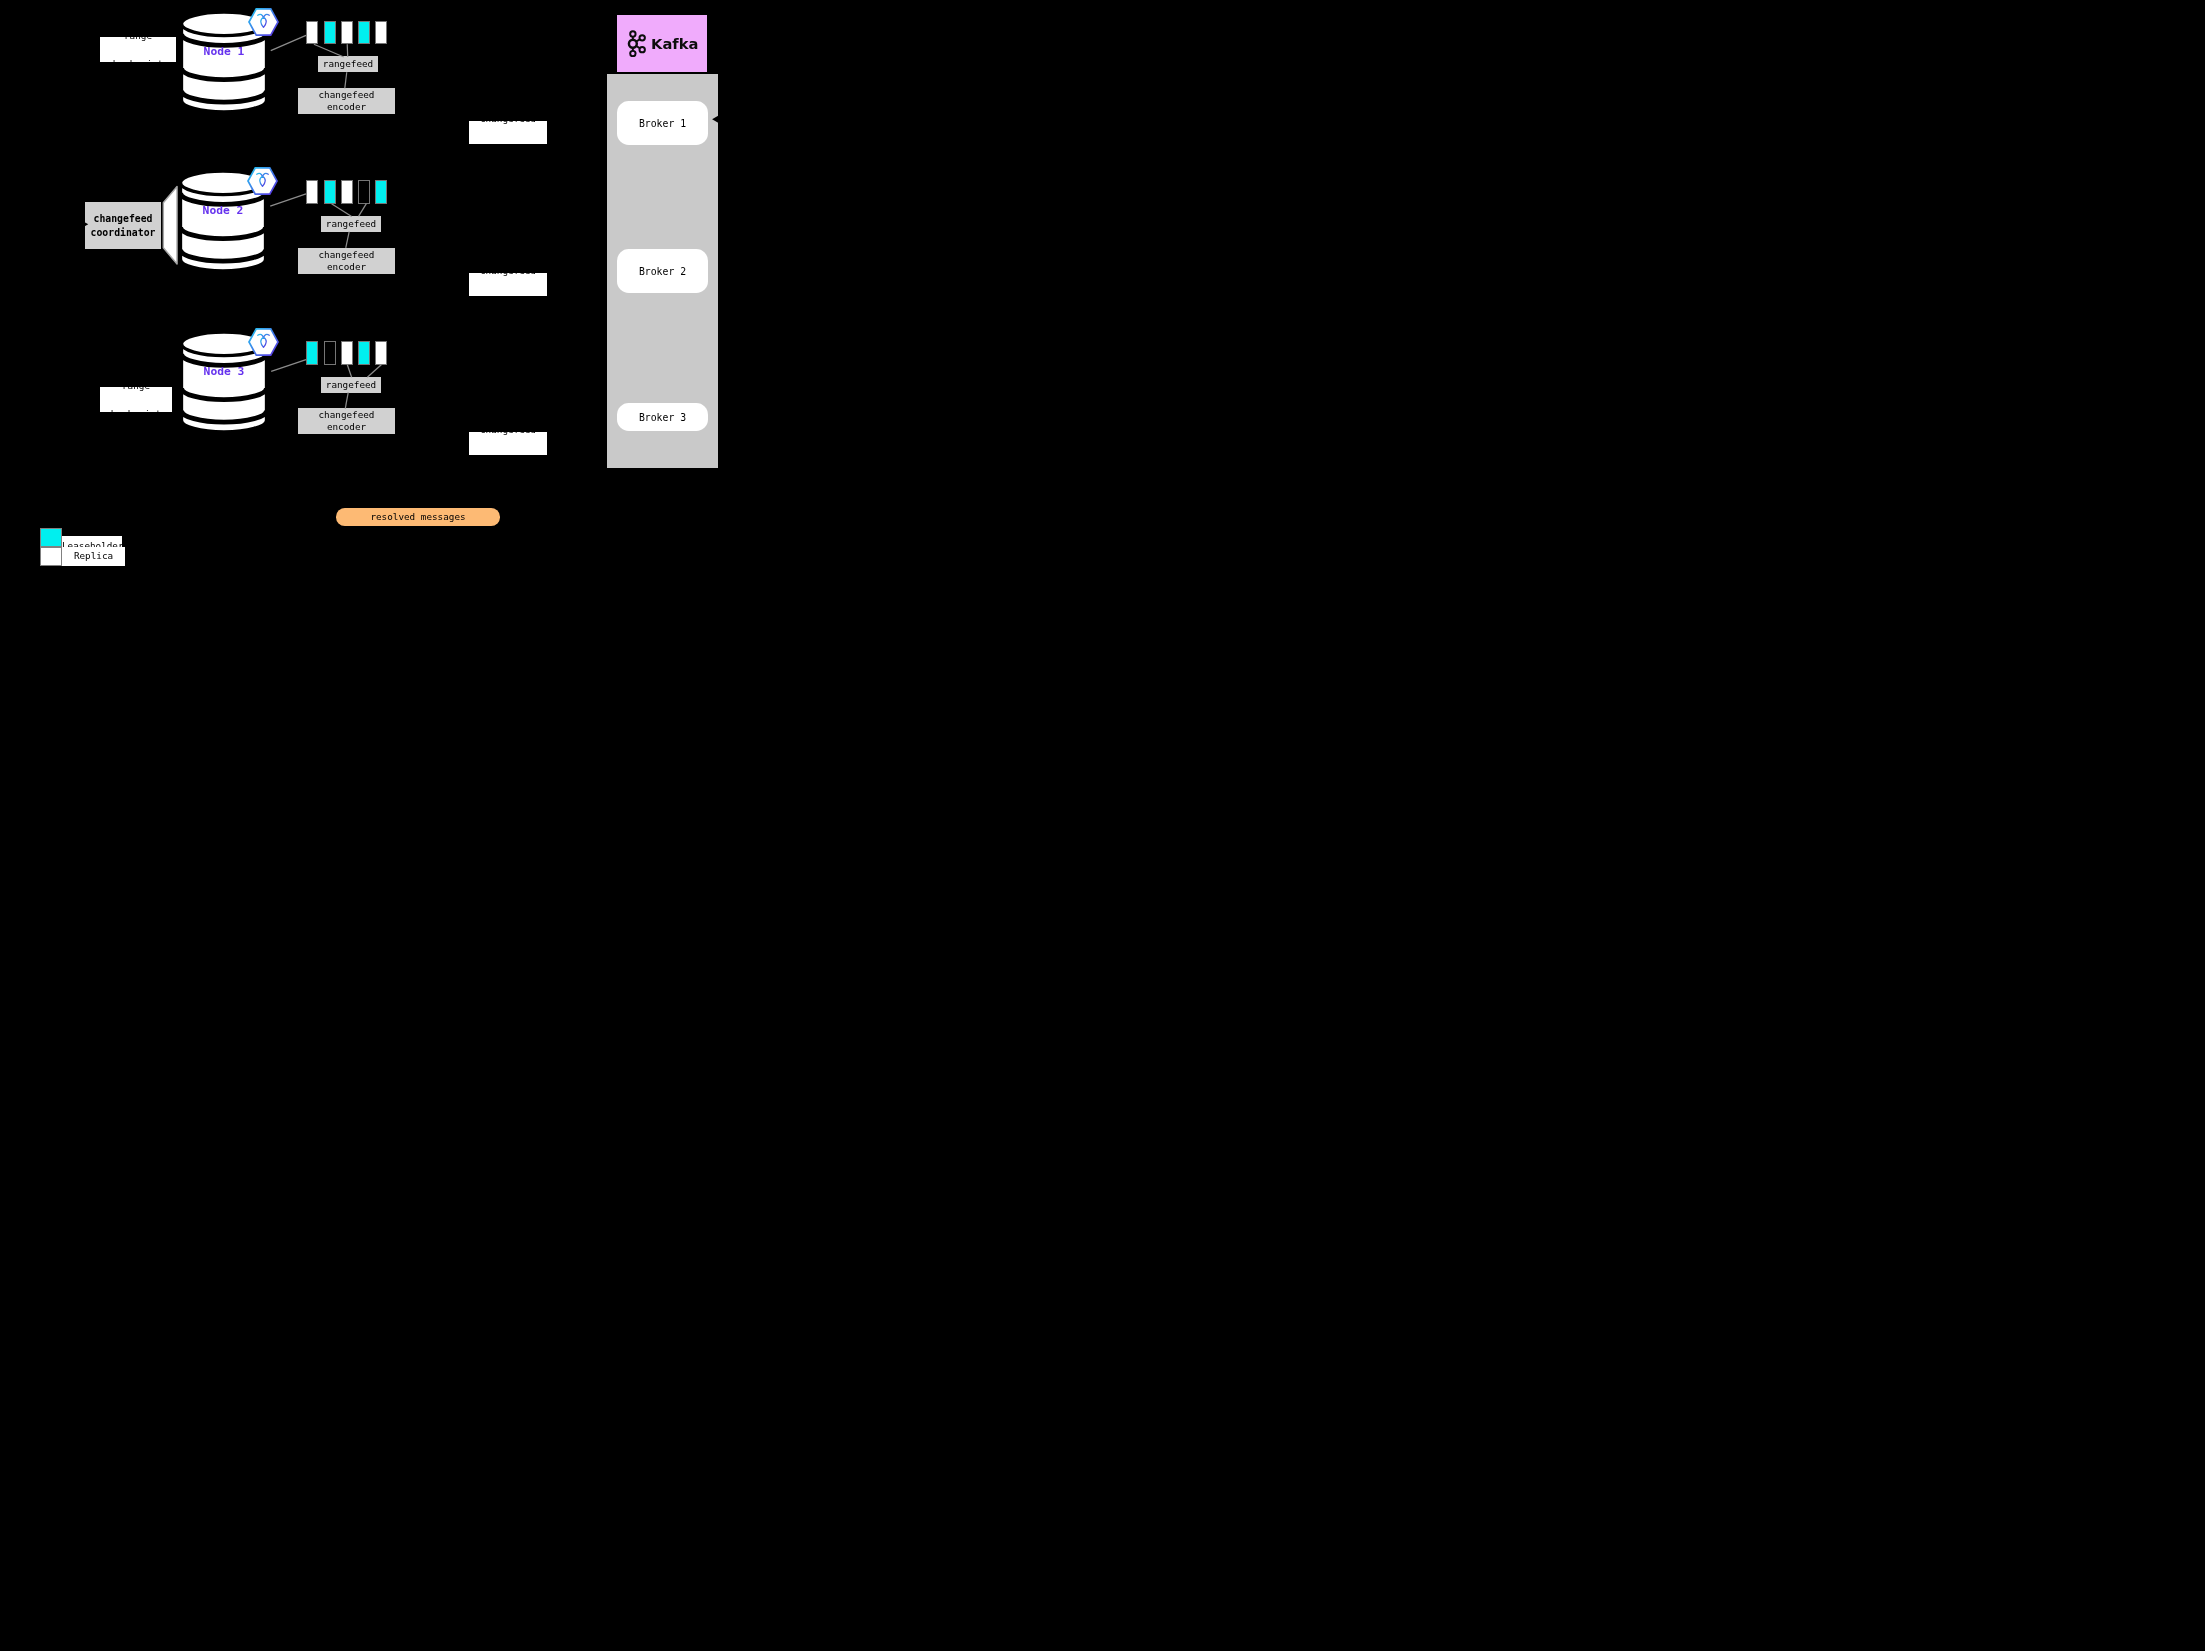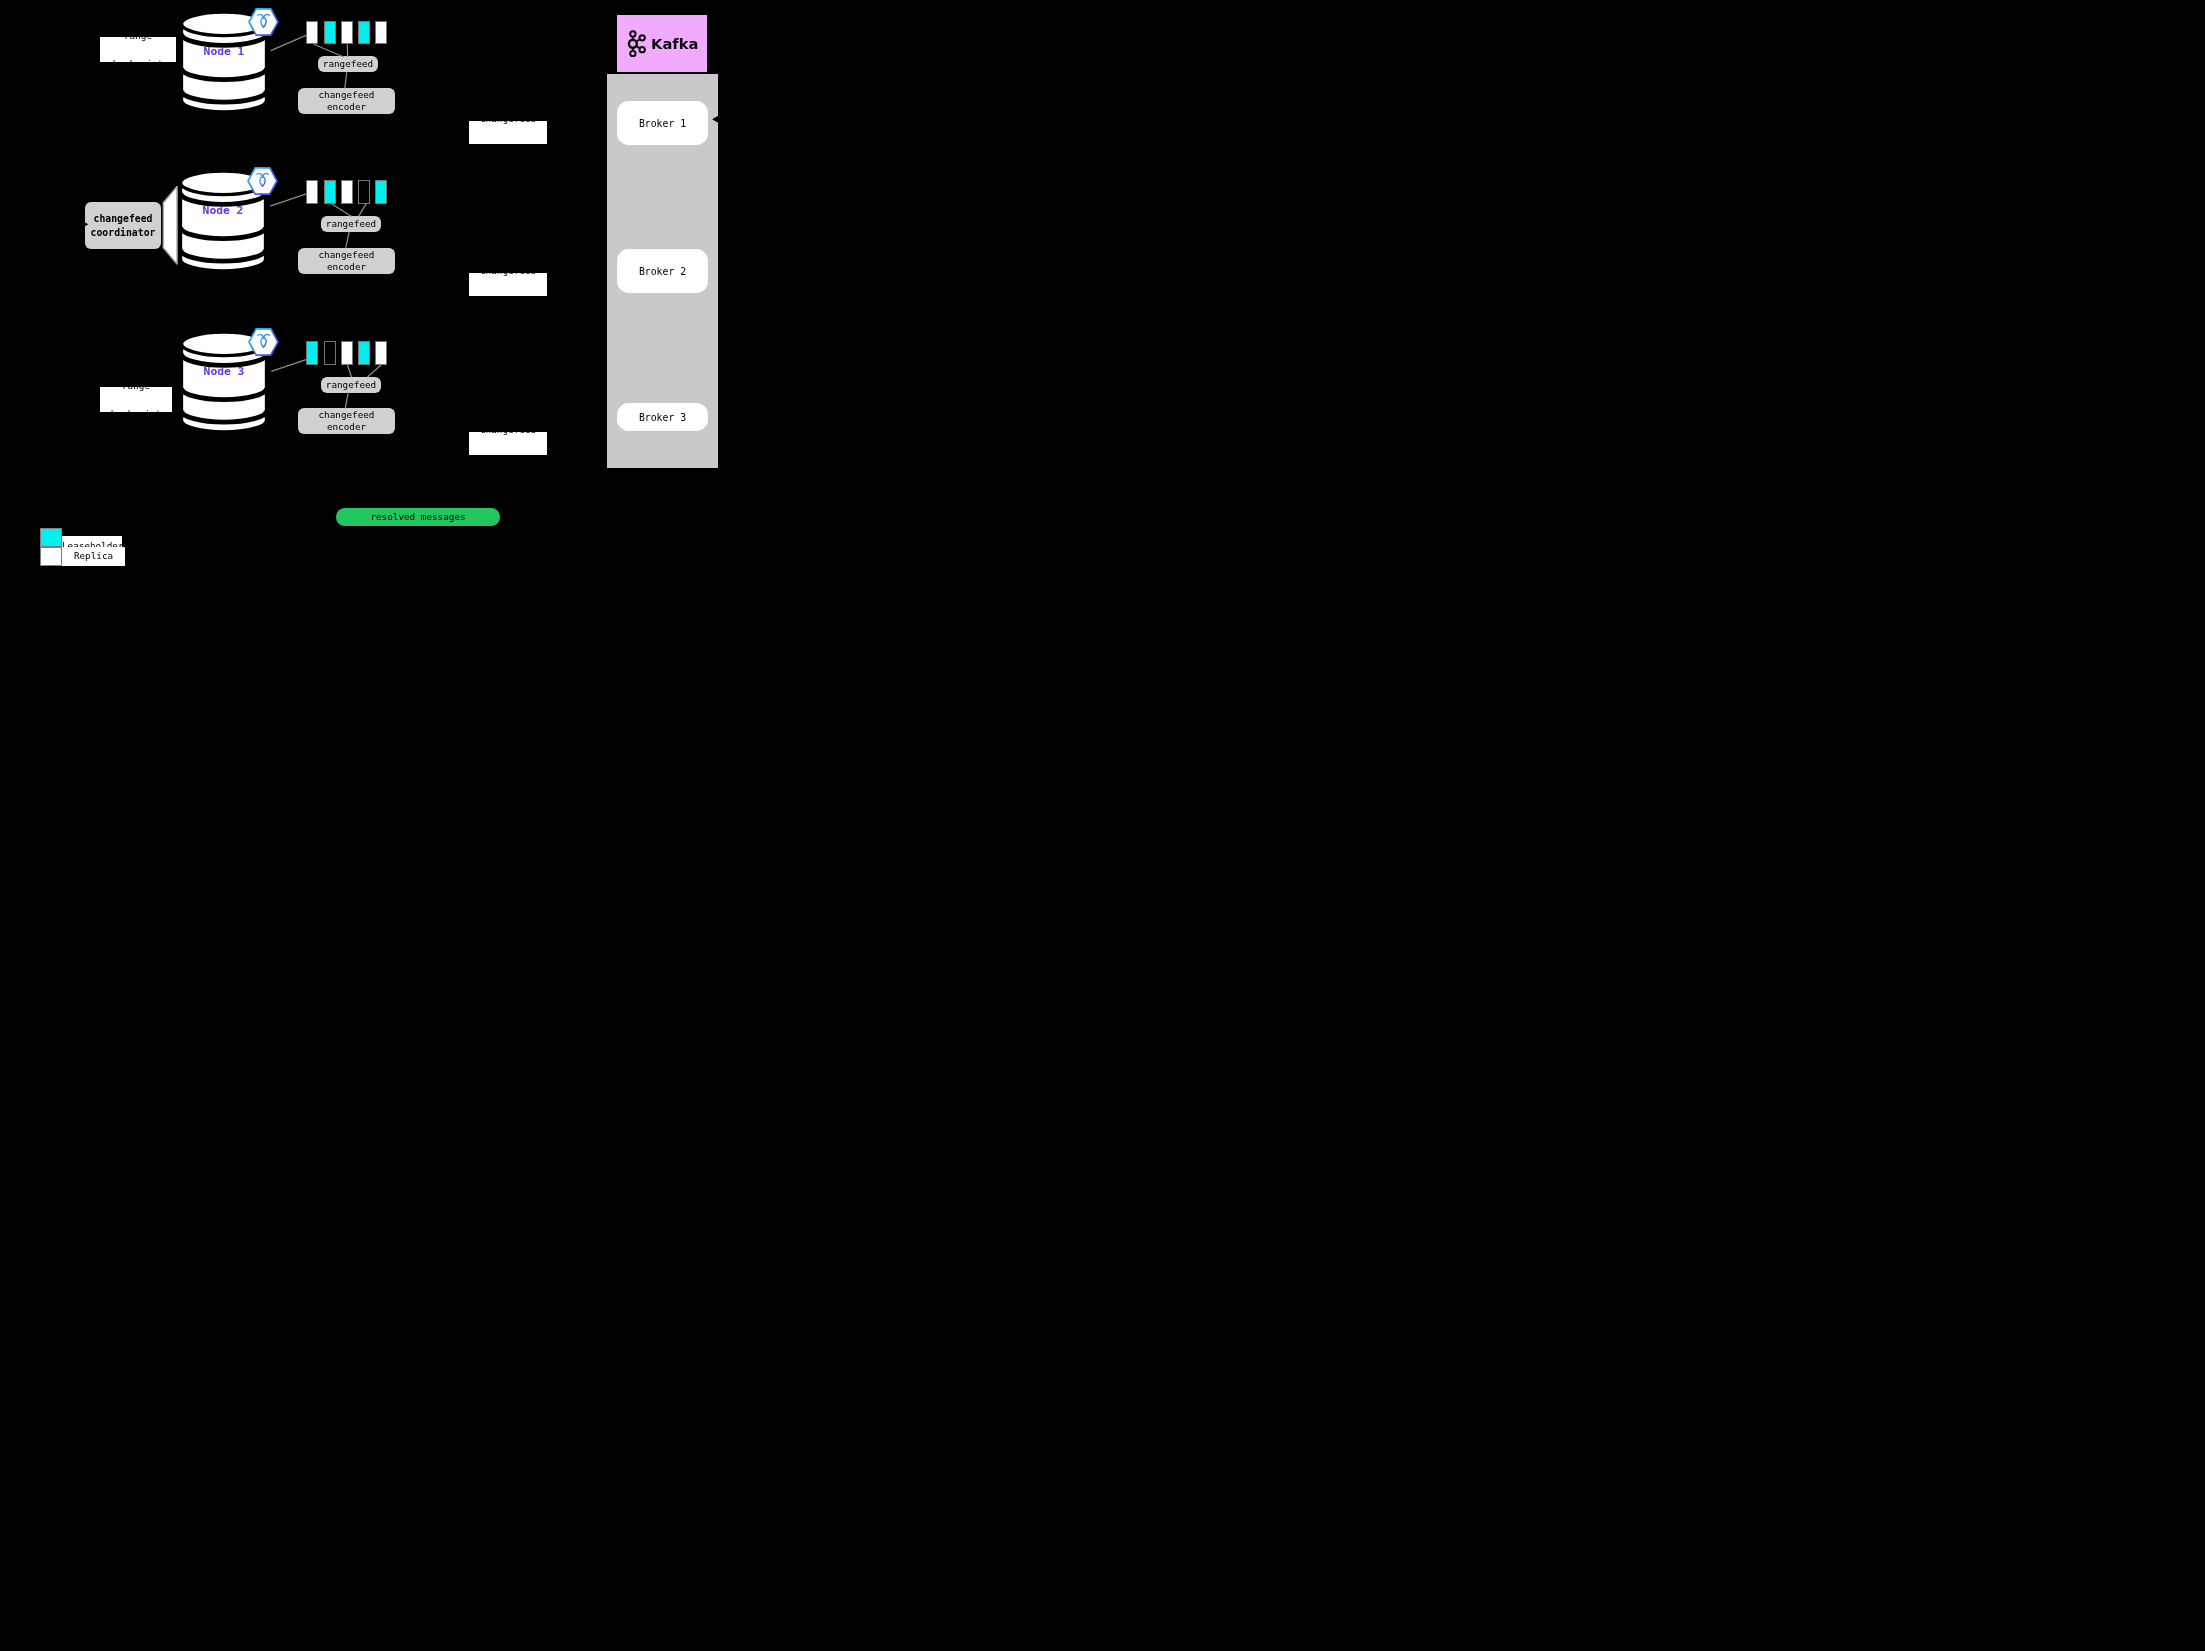--- a/index.html
+++ b/index.html
@@ -5,39 +5,39 @@
   html,body{margin:0;padding:0;background:#000;}
   body{width:769px;height:576px;position:relative;overflow:hidden;
        font-family:"DejaVu Sans Mono","Liberation Mono",monospace;}
   .abs{position:absolute;}
   .stage{position:absolute;left:0;top:0;width:769px;height:576px;background:var(--bg,#000);}
   
   .wbox{background:#fff;color:#000;text-align:center;font-size:9.3px;line-height:11.8px;
         display:flex;flex-direction:column;justify-content:center;gap:16px;}
   
   .gbox{background:var(--boxgray,#d1d1d1);color:#000;text-align:center;font-size:9.3px;
-        display:flex;flex-direction:column;justify-content:center;line-height:11.8px;border-radius:6px;}
+        display:flex;flex-direction:column;justify-content:center;line-height:11.8px;}
   .coord{font-weight:bold;font-size:9.8px;line-height:13.2px;}
   
   .range-rect{width:11.8px;height:23.5px;border:1.5px solid #757575;box-sizing:border-box;background:transparent;}
   .range-rect.leaseholder{background:var(--cyan,#00efef);}
   .range-rect.replica{background:#ffffff;}
   .range-rect.empty{background:transparent;}
   
   .node-label{width:90px;text-align:center;font-weight:bold;font-size:11.3px;
               color:var(--purple,#6633ee);}
   
   .kafka-box{background:#f0abfc;display:flex;align-items:center;justify-content:center;gap:3.9px;}
   .kafka-word{font-family:"DejaVu Sans","Liberation Sans",sans-serif;font-weight:bold;
               font-size:14.7px;color:#0d0d0d;}
   .panel{background:var(--panel,#c9c9c9);}
   .broker{background:#fff;border-radius:11.8px;text-align:center;font-size:9.8px;color:#000;
           display:flex;align-items:center;justify-content:center;}
   
-  .pill{background:#22c55e;border-radius:8.8px;text-align:center;font-size:9.3px;color:#000;
+  .pill{background:#fdba74;border-radius:8.8px;text-align:center;font-size:9.3px;color:#000;
         display:flex;align-items:center;justify-content:center;}
   
   .swatch{border:1.5px solid #808080;box-sizing:border-box;}
   svg.overlay{position:absolute;left:0;top:0;width:769px;height:576px;pointer-events:none;z-index:6;}
   .lift{z-index:3;}
 </style>
 </head>
 <body>
 
 <div class="stage">

